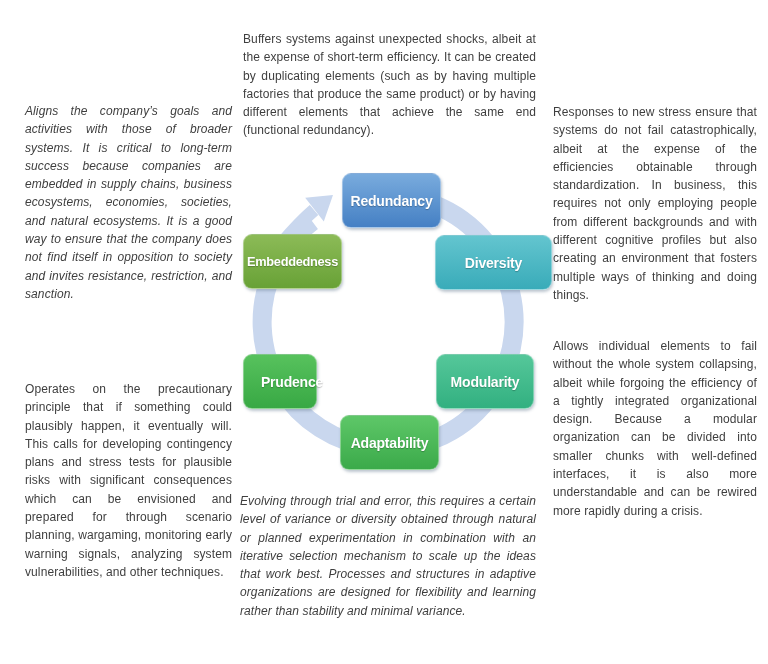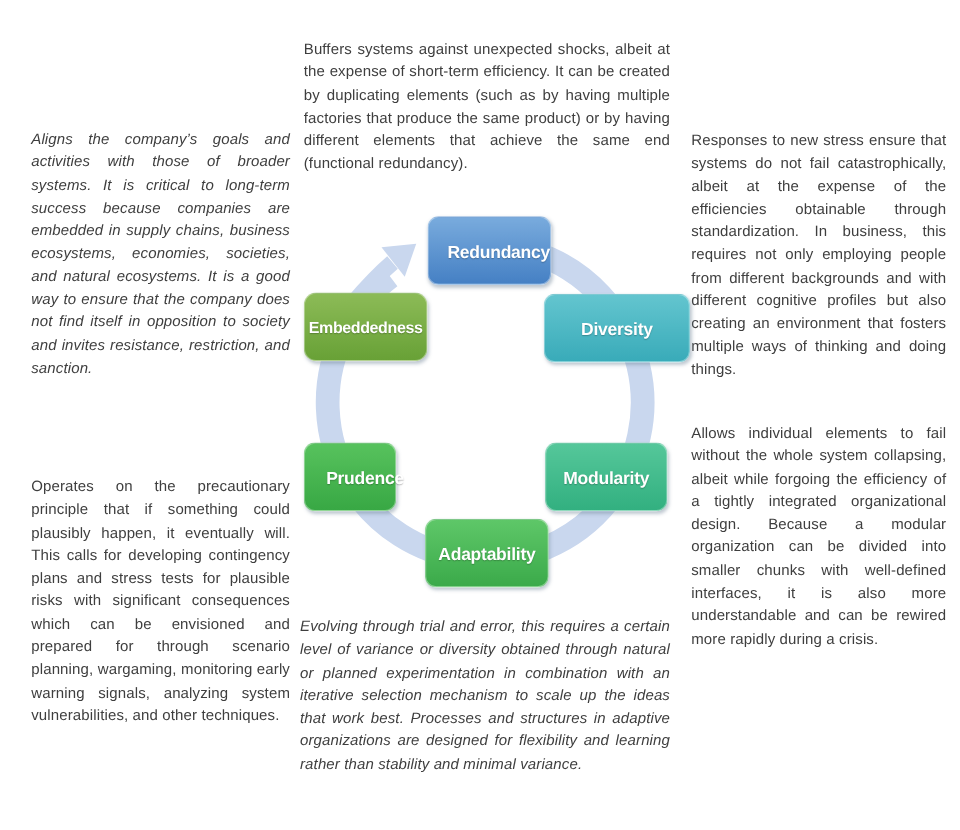--- a/index.html
+++ b/index.html
@@ -46,21 +46,21 @@
     text-shadow: 0 1px 1px rgba(0,0,0,0.25);
     white-space: nowrap;
   }
   .label-sm { font-size: 12.8px; letter-spacing: -0.3px; }
 
   .n-redundancy   { left: 342px; top: 173px; width: 99px; height: 55px; }
   .n-diversity    { left: 435px; top: 235px; width: 117px; height: 55px; }
   .n-modularity   { left: 436px; top: 354px; width: 98px; height: 55px; }
   .n-adaptability { left: 340px; top: 415px; width: 99px; height: 55px; }
   .n-prudence     { left: 243px; top: 354px; width: 74px; height: 55px; padding-left: 24px; }
-  .n-embeddedness { left: 243px; top: 234px; width: 99px; height: 55px; border-radius: 10px; }
+  .n-embeddedness { left: 243px; top: 234px; width: 99px; height: 55px; }
 </style>
 </head>
 <body>
 
 <div class="canvas">
 
   <svg class="ring-svg" width="768" height="664" viewBox="0 0 768 664" aria-hidden="true">
 
     <path class="ring-paint" d="M 370.5 197.2 A 126 126 0 1 1 312.2 221.4" fill="none" stroke="#c9d7ee" stroke-width="19" stroke-linecap="butt"></path>
 
@@ -69,21 +69,21 @@
     <polygon class="ring-fill" points="333,195 323.8,221.4 305.2,197.8" fill="#c9d7ee"></polygon>
   </svg>
 
   <div class="txt desc-redundancy">Buffers systems against unexpected shocks, albeit at the expense of short-term efficiency. It can be created by duplicating elements (such as by having multiple factories that produce the same product) or by having different elements that achieve the same end (functional redundancy).</div>
   <div class="txt desc-embeddedness">Aligns the company’s goals and activities with those of broader systems. It is critical to long-term success because companies are embedded in supply chains, business ecosystems, economies, societies, and natural ecosystems. It is a good way to ensure that the company does not find itself in opposition to society and invites resistance, restriction, and sanction.</div>
   <div class="txt desc-prudence">Operates on the precautionary principle that if something could plausibly happen, it eventually will. This calls for developing contingency plans and stress tests for plausible risks with significant consequences which can be envisioned and prepared for through scenario planning, wargaming, monitoring early warning signals, analyzing system vulnerabilities, and other techniques.</div>
   <div class="txt desc-diversity">Responses to new stress ensure that systems do not fail catastrophically, albeit at the expense of the efficiencies obtainable through standardization. In business, this requires not only employing people from different backgrounds and with different cognitive profiles but also creating an environment that fosters multiple ways of thinking and doing things.</div>
   <div class="txt desc-modularity">Allows individual elements to fail without the whole system collapsing, albeit while forgoing the efficiency of a tightly integrated organizational design. Because a modular organization can be divided into smaller chunks with well-defined interfaces, it is also more understandable and can be rewired more rapidly during a crisis.</div>
   <div class="txt desc-adaptability">Evolving through trial and error, this requires a certain level of variance or diversity obtained through natural or planned experimentation in combination with an iterative selection mechanism to scale up the ideas that work best. Processes and structures in adaptive organizations are designed for flexibility and learning rather than stability and minimal variance.</div>
 
-  <div class="node n-redundancy" style="background: linear-gradient(rgb(121, 171, 221), rgb(69, 128, 196)); justify-content: flex-end;">
+  <div class="node n-redundancy" style="background: linear-gradient(rgb(121, 171, 221), rgb(69, 128, 196));">
     <span class="node-label">Redundancy</span>
   </div>
   <div class="node n-diversity" style="background: linear-gradient(rgb(99, 197, 207), rgb(57, 171, 185));">
     <span class="node-label">Diversity</span>
   </div>
   <div class="node n-modularity" style="background: linear-gradient(rgb(85, 199, 154), rgb(50, 176, 128)); justify-content: center;">
     <span class="node-label">Modularity</span>
   </div>
   <div class="node n-adaptability" style="background: linear-gradient(rgb(94, 199, 104), rgb(59, 170, 74));">
     <span class="node-label">Adaptability</span>

